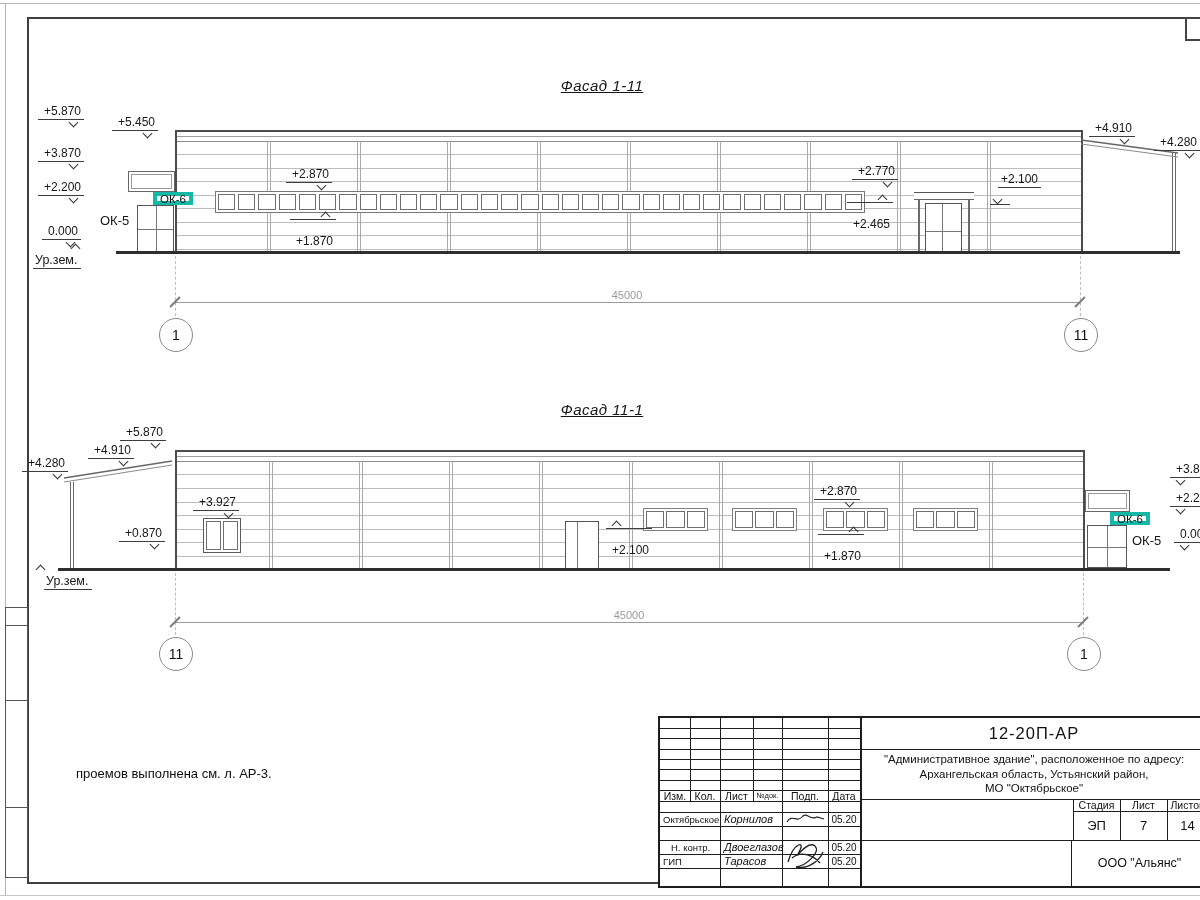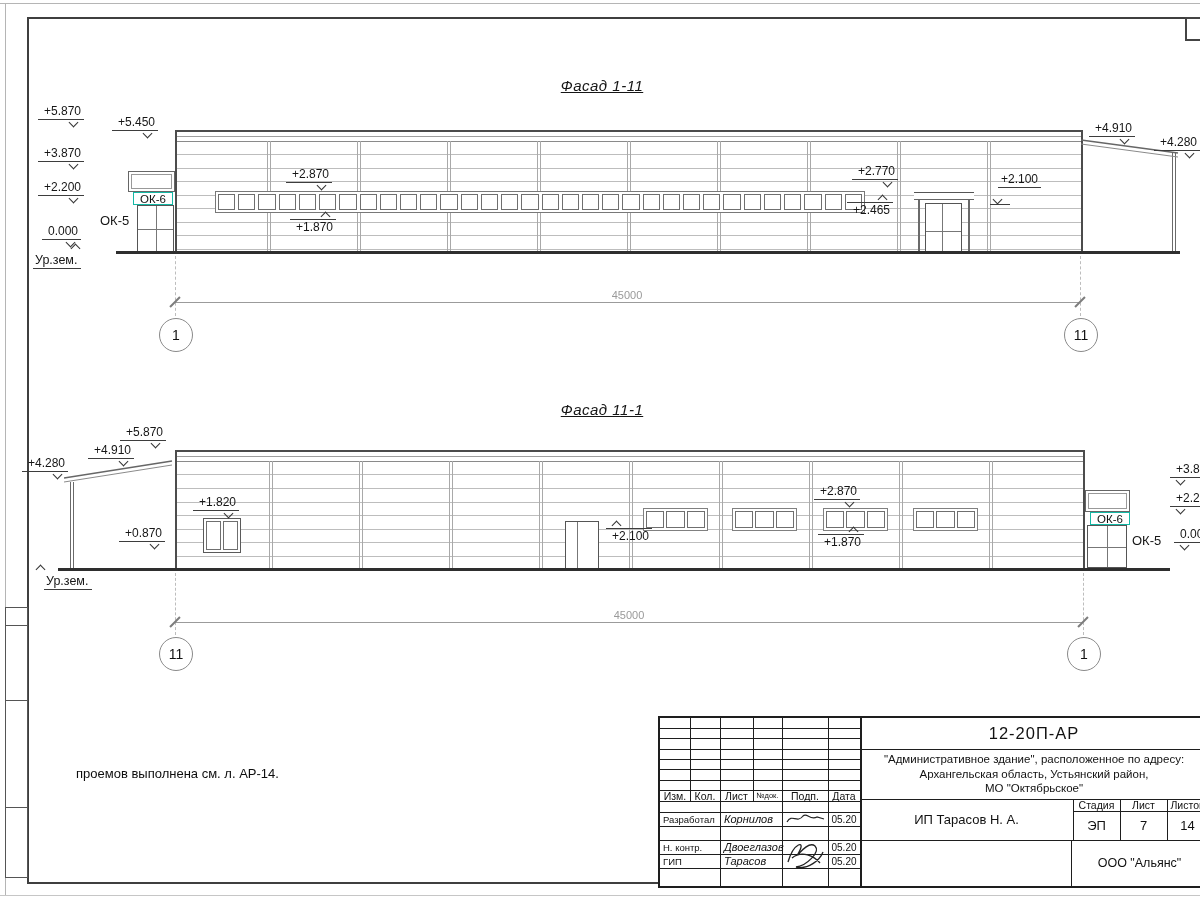--- a/index.html
+++ b/index.html
@@ -22,36 +22,36 @@
   .parapet{position:absolute;left:0;right:0;top:0;height:9px;border-bottom:1px solid #8a8a8a;background:#fff;}
   .parapet::after{content:"";position:absolute;left:0;right:0;top:4px;border-top:1px solid #9e9e9e;}
   .jt{position:absolute;top:9px;bottom:0;width:4px;border-left:1px solid #a9a9a9;border-right:1px solid #a9a9a9;box-sizing:border-box;}
   
   .band{position:absolute;border:1px solid #787878;background:#fff;display:flex;gap:3px;padding:2px;box-sizing:border-box;}
   .rw,.gp{flex:1;border:1px solid #6f6f6f;box-sizing:border-box;}
   .wgroup{position:absolute;border:1px solid #808080;background:#fff;display:flex;gap:2px;padding:2px;box-sizing:border-box;}
   .sw{position:absolute;border:1.5px solid #5a5a5a;background:#fff;display:flex;gap:2px;padding:2px;box-sizing:border-box;}
   .okw{position:absolute;border:1px solid #666;background:#fff;box-sizing:border-box;}
   .okw .in{position:absolute;left:2px;right:2px;top:2px;bottom:2px;border:1px solid #999;}
-  .okcell{position:absolute;border:1px solid #14b8a6;background:#fff;font-size:11.5px;
-          display:flex;align-items:center;justify-content:center;box-sizing:border-box;}
+  .okcell{position:absolute;border:4px solid #14b8a6;background:#fff;font-size:11.5px;
+          display:flex;align-items:center;justify-content:center;box-sizing:border-box;margin-left:20px;}
   .dgrid{position:absolute;border:1.5px solid #555;background:#fff;box-sizing:border-box;}
   .dgrid .dv{position:absolute;top:0;bottom:0;width:1px;background:#777;}
   .dgrid .dh{position:absolute;left:0;right:0;height:1px;background:#777;}
   .canopy{position:absolute;border-top:1.5px solid #555;border-bottom:1px solid #666;background:#fff;box-sizing:border-box;}
   .post{position:absolute;width:2px;background:#6a6a6a;}
   .awall{position:absolute;width:4px;border-left:1px solid #6a6a6a;border-right:1px solid #6a6a6a;box-sizing:border-box;}
   
   .gl{position:absolute;height:3px;background:#2e2e2e;z-index:6;}
   
   .emark{position:absolute;display:flex;flex-direction:column;align-items:flex-end;
          font-size:12px;line-height:13px;color:#161616;z-index:7;}
   .emark .lab{border-bottom:1px solid #3d3d3d;padding:0 3px 1px 6px;white-space:nowrap;background:transparent;}
   .emark.up{flex-direction:column-reverse;}
-  .emark.up .lab{border-bottom:none;border-top:1px solid #3d3d3d;padding:1px 3px 0 6px;}
+  .emark.up .lab{border-bottom:none;border-top:1px solid #3d3d3d;padding:15px 3px 0 6px;}
   .emark.left{align-items:flex-start;}
   .ch{width:7px;height:7px;box-sizing:border-box;}
   .emark .ch{margin:-1px 7px 0 0;}
   .emark.left .ch{margin:-1px 0 0 7px;}
   .emark.up .ch{margin:0 7px -1px 0;}
   .emark.up.left .ch{margin:0 0 -1px 7px;}
   .d{border-right:1.4px solid #333;border-bottom:1.4px solid #333;transform:rotate(45deg);}
   .u{border-left:1.4px solid #333;border-top:1.4px solid #333;transform:rotate(45deg);}
   .chv{position:absolute;width:7px;height:7px;box-sizing:border-box;z-index:7;}
   .lbl{position:absolute;font-size:12.5px;color:#161616;white-space:nowrap;z-index:7;}
@@ -302,21 +302,21 @@
     </div>
   <div class="emark" style="left:88px;top:444px;">
       <span class="lab">+4.910</span>
       <span class="ch d"></span>
     </div>
   <div class="emark" style="left:120px;top:426px;">
       <span class="lab">+5.870</span>
       <span class="ch d"></span>
     </div>
   <div class="emark" style="left:193px;top:496px;">
-      <span class="lab">+1.820</span>
+      <span class="lab">+3.927</span>
       <span class="ch d"></span>
     </div>
   <div class="emark" style="left:119px;top:527px;">
       <span class="lab">+0.870</span>
       <span class="ch d"></span>
     </div>
   <div class="lbl" style="left:44px;top:574px;border-bottom:1px solid #3d3d3d;padding:0 4px 1px 2px;">Ур.зем.</div>
   <div class="chv u" style="left:37px;top:566px;"></div>
 
   <div class="emark up left" style="left:606px;top:522px;">
@@ -348,21 +348,21 @@
   <div class="ext" style="left:175px;top:573px;height:62px;"></div>
   <div class="ext" style="left:1083px;top:573px;height:62px;"></div>
   <div class="dimline" style="left:175px;top:622px;width:908px;"></div>
   <div class="tick" style="left:168px;top:621px;"></div>
   <div class="tick" style="left:1076px;top:621px;"></div>
   <div class="dimlab" style="left:594px;top:609px;">45000</div>
   <div class="axc" style="left:159px;top:637px;">11</div>
   <div class="axc" style="left:1067px;top:637px;">1</div>
 
   <div class="note">
-    <div class="l2">проемов выполнена см. л. АР-14.</div>
+    <div class="l2">проемов выполнена см. л. АР-3.</div>
   </div>
 
   <div class="tb">
 
     <div class="vln" style="left:30px;top:0;height:83px;"></div>
     <div class="vln" style="left:93px;top:0;height:83px;"></div>
     <div class="vln" style="left:60px;top:0;height:168px;"></div>
     <div class="vln" style="left:122px;top:0;height:168px;"></div>
     <div class="vln" style="left:168px;top:0;height:168px;"></div>
     <div class="vln" style="left:200px;top:0;height:168px;width:2px;"></div>
@@ -390,44 +390,43 @@
     <div class="hln" style="left:413px;top:93px;width:135px;"></div>
     <div class="vln" style="left:411px;top:122px;height:46px;"></div>
 
     <div class="tc hdrc" style="left:0;top:72px;width:30px;height:11px;">Изм.</div>
     <div class="tc hdrc" style="left:30px;top:72px;width:30px;height:11px;">Кол.</div>
     <div class="tc hdrc" style="left:60px;top:72px;width:33px;height:11px;">Лист</div>
     <div class="tc" style="left:93px;top:72px;width:29px;height:11px;font-size:7.5px;">№док.</div>
     <div class="tc hdrc" style="left:122px;top:72px;width:46px;height:11px;">Подп.</div>
     <div class="tc hdrc" style="left:168px;top:72px;width:32px;height:11px;">Дата</div>
 
-    <div class="tc rolec" style="left:0;top:95px;width:60px;height:12px;">Разработал</div>
+    <div class="tc rolec" style="left:0;top:95px;width:60px;height:12px;">Октябрьское</div>
     <div class="tc namec" style="left:61px;top:95px;width:60px;height:12px;">Корнилов</div>
     <div class="tc datec" style="left:168px;top:95px;width:32px;height:12px;">05.20</div>
-    <div class="tc rolec" style="left:0;top:123px;width:60px;height:12px;">Н. контр.</div>
+    <div class="tc rolec" style="left:8px;top:123px;width:60px;height:12px;">Н. контр.</div>
     <div class="tc namec" style="left:61px;top:123px;width:60px;height:12px;">Двоеглазов</div>
     <div class="tc datec" style="left:168px;top:123px;width:32px;height:12px;">05.20</div>
     <div class="tc rolec" style="left:0;top:137px;width:60px;height:12px;">ГИП</div>
     <div class="tc namec" style="left:61px;top:137px;width:60px;height:12px;">Тарасов</div>
     <div class="tc datec" style="left:168px;top:137px;width:32px;height:12px;">05.20</div>
 
     <svg class="sig" style="left:124px;top:93px;" width="44" height="15">
       <path d="M3,11 C8,2 13,13 19,5 C23,1 26,10 33,6 L40,8" stroke="#222" stroke-width="1.2" fill="none"></path>
     </svg>
     <svg class="sig" style="left:122px;top:118px;" width="46" height="36">
       <path d="M6,26 C12,6 24,4 17,16 C11,27 25,3 33,10 C39,16 24,30 14,31 C26,34 38,24 41,16 M10,22 C20,14 32,20 38,27" stroke="#222" stroke-width="1.3" fill="none"></path>
     </svg>
 
     <div class="tc" style="left:200px;top:0;width:348px;height:31px;font-size:16.5px;letter-spacing:1px;">12-20П-АР</div>
     <div class="abs" style="left:202px;top:34px;width:344px;text-align:center;font-size:11.5px;line-height:14.5px;">
       <div>"Административное здание", расположенное по адресу:</div>
       <div>Архангельская область, Устьянский район,</div>
       <div>МО "Октябрьское"</div>
     </div>
-    <div class="tc" style="left:200px;top:81px;width:213px;height:41px;font-size:13px;">ИП Тарасов Н. А.</div>
     <div class="tc" style="left:413px;top:81px;width:47px;height:12px;font-size:10.5px;">Стадия</div>
     <div class="tc" style="left:460px;top:81px;width:47px;height:12px;font-size:10.5px;">Лист</div>
     <div class="tc" style="left:507px;top:81px;width:41px;height:12px;font-size:10.5px;">Листов</div>
     <div class="tc" style="left:413px;top:93px;width:47px;height:29px;font-size:13px;">ЭП</div>
     <div class="tc" style="left:460px;top:93px;width:47px;height:29px;font-size:13px;">7</div>
     <div class="tc" style="left:507px;top:93px;width:41px;height:29px;font-size:13px;">14</div>
     <div class="tc" style="left:411px;top:122px;width:137px;height:46px;font-size:12.5px;">ООО "Альянс"</div>
   </div>
 </div>
 

